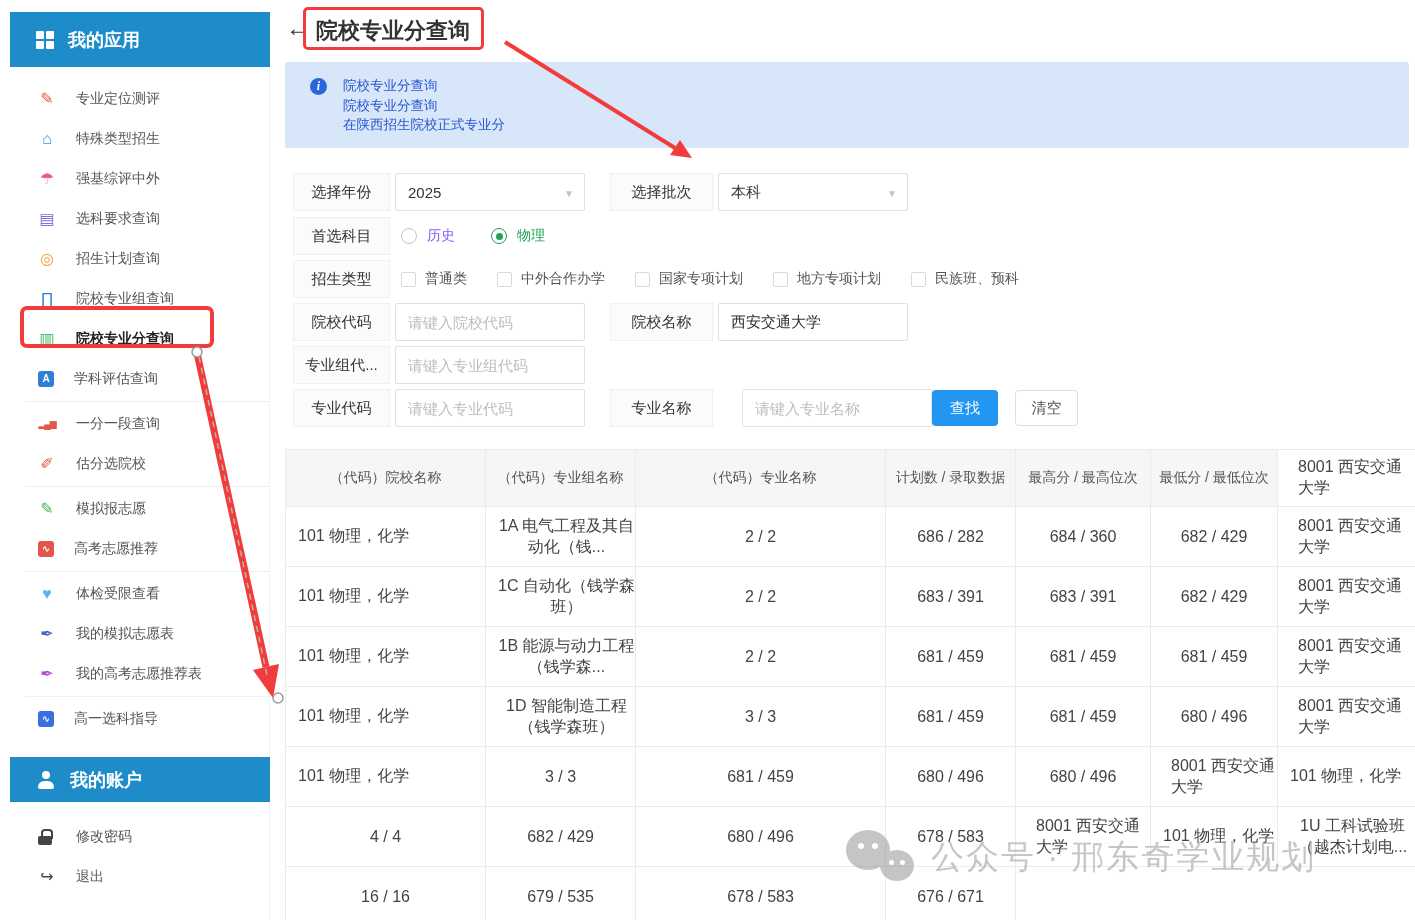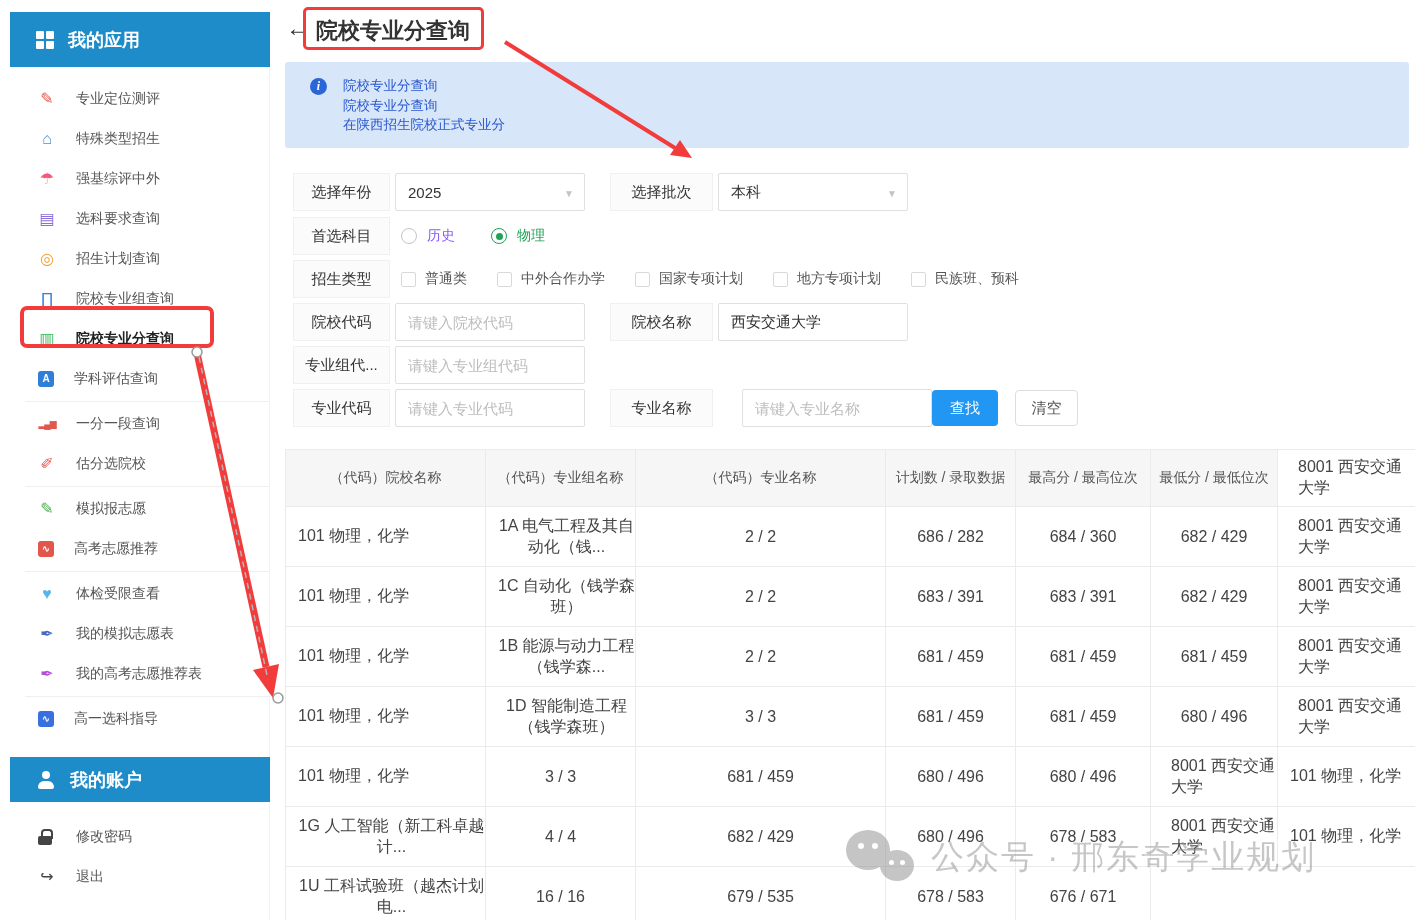--- a/index.html
+++ b/index.html
@@ -301,21 +301,20 @@
       <div class="t-cell td c5">681 / 459</div>
       <div class="t-cell td c6">680 / 496</div>
       <div class="t-cell td c0">8001 西安交通大学</div>
       <div class="t-cell td c1">101 物理，化学</div>
       <div class="t-cell td c3">3 / 3</div>
       <div class="t-cell td c4">681 / 459</div>
       <div class="t-cell td c5">680 / 496</div>
       <div class="t-cell td c6">680 / 496</div>
       <div class="t-cell td c0">8001 西安交通大学</div>
       <div class="t-cell td c1">101 物理，化学</div>
-      <div class="t-cell td c2">1G 人工智能（新工科卓越计...</div>
       <div class="t-cell td c3">4 / 4</div>
       <div class="t-cell td c4">682 / 429</div>
       <div class="t-cell td c5">680 / 496</div>
       <div class="t-cell td c6">678 / 583</div>
       <div class="t-cell td c0">8001 西安交通大学</div>
       <div class="t-cell td c1">101 物理，化学</div>
       <div class="t-cell td c2">1U 工科试验班（越杰计划电...</div>
       <div class="t-cell td c3">16 / 16</div>
       <div class="t-cell td c4">679 / 535</div>
       <div class="t-cell td c5">678 / 583</div>

